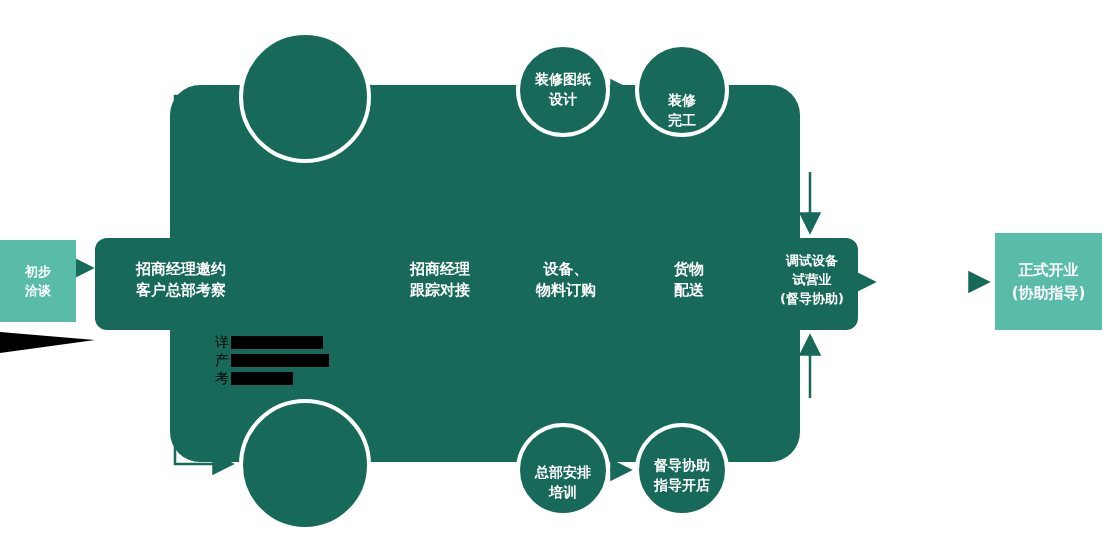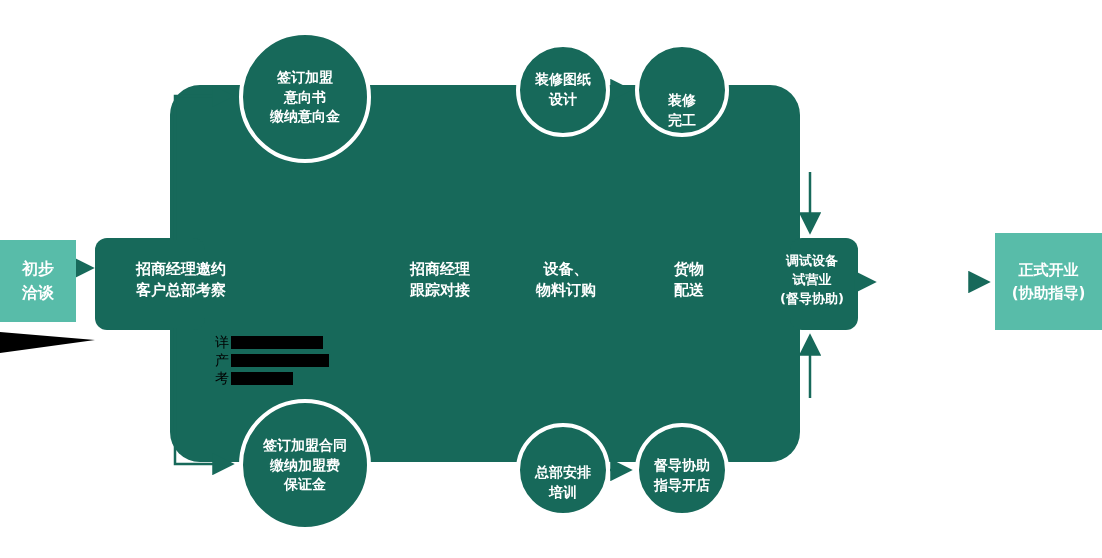--- a/index.html
+++ b/index.html
@@ -12,21 +12,21 @@
   .txt{position:absolute;transform:translate(-50%,-50%);text-align:center;
        font-weight:bold;color:#ffffff;line-height:1.4;}
   .txt .ln{display:block;white-space:nowrap;}
   .s15{font-size:15px;}
   .s14{font-size:14px;}
   .s13{font-size:13px;line-height:1.45;}
   .dark{color:#17695a;}
   
   .box{position:absolute;background:#58bca9;color:#ffffff;font-weight:bold;
        display:flex;flex-direction:column;align-items:center;justify-content:center;
-       text-align:center;font-size:16px;line-height:1.5;}
+       text-align:center;font-size:13px;line-height:1.5;}
   .box .ln{display:block;white-space:nowrap;}
   #start-box{left:0px;top:240px;width:76px;height:82px;}
   #end-box{left:995px;top:233px;width:107px;height:97px;font-size:15px;}
   
   #step-1{left:181px;top:280px;}
   #step-2{left:440px;top:280px;}
   #step-3{left:566px;top:280px;}
   #step-4{left:689px;top:280px;}
   #step-5{left:812px;top:280px;}
   #output-step{left:924px;top:282px;}
@@ -102,39 +102,29 @@
   <div class="txt s15" id="step-4">
     <span class="ln">货物</span>
     <span class="ln">配送</span>
   </div>
   <div class="txt s13" id="step-5">
     <span class="ln">调试设备</span>
     <span class="ln">试营业</span>
     <span class="ln">(督导协助)</span>
   </div>
 
-  <div class="txt s14" id="tc1">
-    <span class="ln">签订加盟</span>
-    <span class="ln">意向书</span>
-    <span class="ln">缴纳意向金</span>
-  </div>
   <div class="txt s14" id="tc2">
     <span class="ln">装修图纸</span>
     <span class="ln">设计</span>
   </div>
   <div class="txt s14" id="tc3">
     <span class="ln">装修</span>
     <span class="ln">完工</span>
   </div>
 
-  <div class="txt s14" id="bc1">
-    <span class="ln">签订加盟合同</span>
-    <span class="ln">缴纳加盟费</span>
-    <span class="ln">保证金</span>
-  </div>
   <div class="txt s14" id="bc2">
     <span class="ln">总部安排</span>
     <span class="ln">培训</span>
   </div>
   <div class="txt s14" id="bc3">
     <span class="ln">督导协助</span>
     <span class="ln">指导开店</span>
   </div>
 
 

